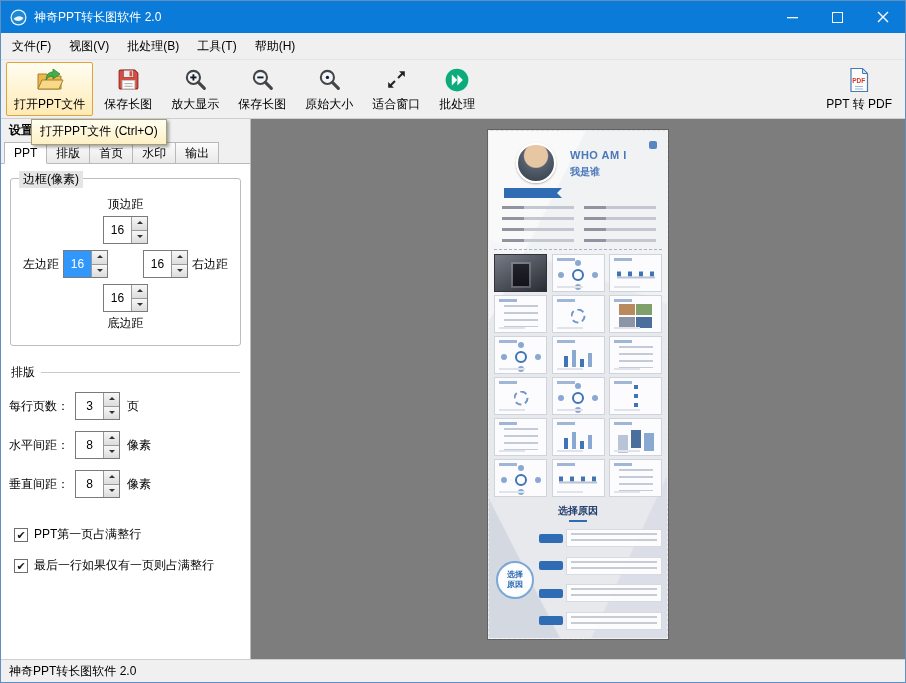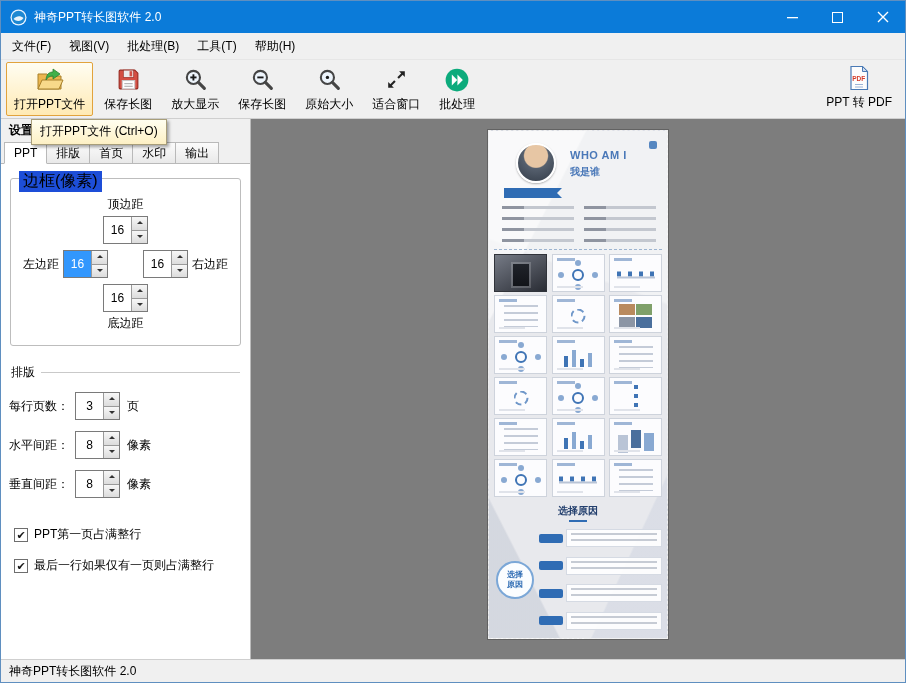--- a/index.html
+++ b/index.html
@@ -13,41 +13,41 @@
   .app-icon{margin:0 7px 0 9px;display:flex;align-items:center}
   .title-text{color:#fff;font-size:12px}
   .win-controls{margin-left:auto;display:flex;align-self:stretch}
   .win-btn{width:45px;display:flex;align-items:center;justify-content:center;cursor:default}
 
   
   .menubar{height:26px;background:#f0f0f0;display:flex;align-items:center;padding-left:2px;flex-shrink:0}
   .menu-item{padding:5px 9px;font-size:12px}
 
   
-  .toolbar{height:60px;background:#f0f0f0;border-top:1px solid #e6e6e6;border-bottom:1px solid #cfcfcf;display:flex;padding:0 5px;flex-shrink:0}
+  .toolbar{height:60px;background:#f0f0f0;border-top:1px solid #e6e6e6;border-bottom:1px solid #cfcfcf;display:flex;align-items:center;padding:0 5px;flex-shrink:0}
   .toolbar-left{display:flex;align-items:center;gap:3px}
   .toolbar-spacer{flex:1}
   .tool-btn{display:flex;flex-direction:column;align-items:center;justify-content:center;height:54px;padding:2px 7px;border:1px solid transparent;border-radius:2px}
   .tool-btn.highlight{background:linear-gradient(#fffdf2,#ffeab4);border-color:#e2a33c}
   .tool-icon{height:28px;display:flex;align-items:center;justify-content:center}
   .tool-label{font-size:12px;margin-top:2px;white-space:nowrap}
 
   
   .content{flex:1;display:flex;overflow:hidden}
 
   
   .panel{width:250px;background:#f0f0f0;border-right:1px solid #bcbcbc;display:flex;flex-direction:column;flex-shrink:0}
   .panel-title{height:23px;line-height:23px;padding-left:8px;font-weight:bold;font-size:12px}
   .tabs{display:flex;align-items:flex-end;padding-left:3px;position:relative;z-index:2;margin-bottom:-1px}
   .tab{height:22px;line-height:21px;padding:0 9px;border:1px solid #b9b9b9;background:linear-gradient(#fbfbfb,#e9e9e9);margin-right:-1px;font-size:12px}
   .tab.active{background:#fff;border-bottom-color:#fff;position:relative;z-index:3}
   .panel-content{flex:1;background:#fff;border-top:1px solid #b9b9b9;padding:4px 6px;overflow:hidden}
 
   .groupbox{border:1px solid #bdbdbd;border-radius:3px;margin:10px 3px 0;padding:14px 8px 10px;position:relative}
-  .gb-legend{position:absolute;top:-8px;left:8px;background:#1d4ed8;padding:0 4px;font-size:16px}
+  .gb-legend{position:absolute;top:-8px;left:8px;background:#e5e5e5;padding:0 4px;font-size:12px}
   .bg-row{display:flex;justify-content:center;align-items:center;margin:3px 0}
   .bg-mid{display:flex;align-items:center;margin:6px 0}
   .bg-lbl{font-size:12px}
   .bg-mid .bg-lbl{margin:0 4px}
   .bg-flex{flex:1}
 
   .section-hdr{display:flex;align-items:center;margin:18px 4px 2px}
   .section-hdr .txt{font-size:12px;margin-right:6px}
   .section-hdr .line{flex:1;height:1px;background:#c9c9c9}
 

